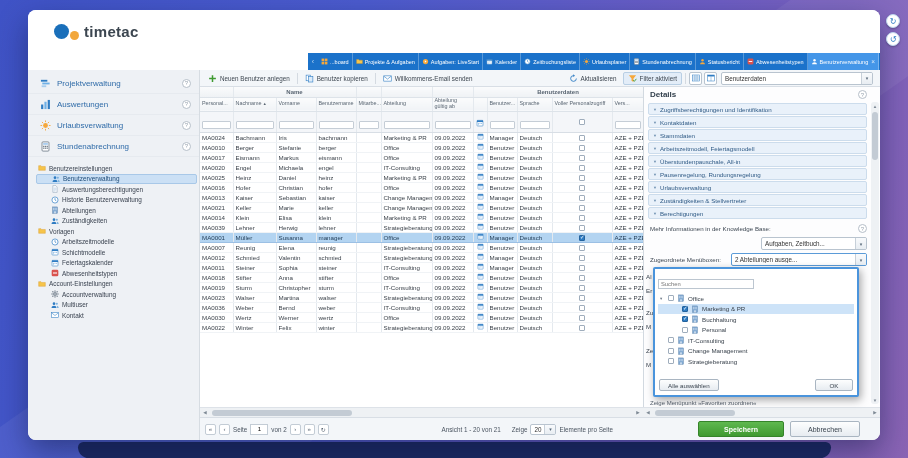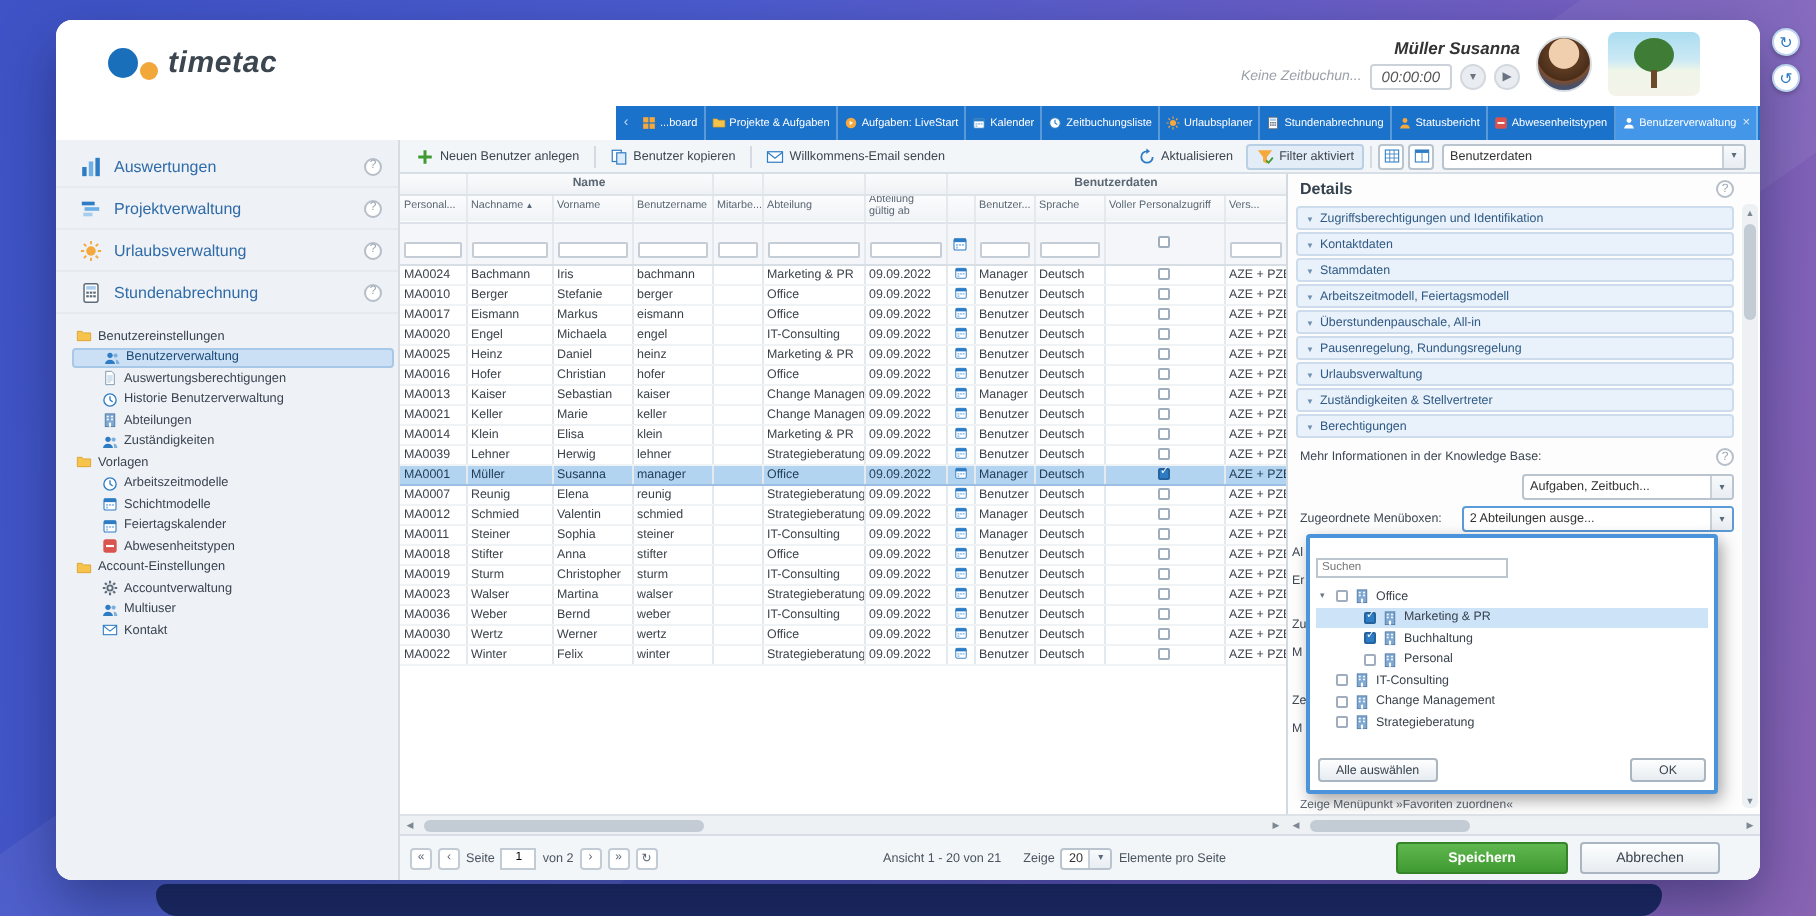--- a/index.html
+++ b/index.html
@@ -6,21 +6,21 @@
   html,body { width:908px; height:458px; overflow:hidden; }
   body { font-family:"Liberation Sans","DejaVu Sans",sans-serif; position:relative;
          background:linear-gradient(105deg,#3f53c6 0%,#4c5ccf 35%,#6e5ec4 70%,#8a64b4 100%); }
   .bg-band { position:absolute; background:rgba(255,255,255,.06); transform:rotate(-35deg); }
   #band1 { width:760px; height:190px; left:-140px; top:280px; }
   #band2 { width:520px; height:130px; right:-120px; top:30px; }
   .dock { position:absolute; left:78px; top:442px; width:753px; height:16px; background:#1c2a63; border-radius:6px 6px 12px 12px; }
   .window { position:absolute; left:28px; top:10px; width:852px; height:430px; background:#fff; border-radius:8px; box-shadow:0 12px 30px rgba(10,20,60,.45); }
 
   
-  .topbar { position:absolute; left:0; top:0; right:0; height:50px; background:#fff; border-radius:8px 8px 0 0;font-style:italic; }
+  .topbar { position:absolute; left:0; top:0; right:0; height:50px; background:#fff; border-radius:8px 8px 0 0; }
   .logo { position:absolute; left:26px; top:13px; display:flex; align-items:center; }
   .logo-b { width:15px; height:15px; border-radius:50%; background:#1a6fba; }
   .logo-o { width:9px; height:9px; border-radius:50%; background:#f2a73b; margin-left:1px; margin-top:7px; }
   .logo-text { font-size:15px; font-weight:bold; color:#3c4650; letter-spacing:.3px; margin-left:5px; }
   .user-area { position:absolute; right:30px; top:6px; display:flex; align-items:center; gap:8px; }
   .user-meta { display:flex; flex-direction:column; align-items:flex-end; gap:3px; }
   .user-name { font-size:8.5px; font-weight:bold; color:#333; }
   .timer-row { display:flex; align-items:center; gap:4px; }
   .booking-status { font-size:7px; color:#9aa0a8; }
   .timer-box { font-size:7.5px; color:#555; border:1px solid #ccd2d9; border-radius:2px; padding:1px 5px; background:#fff; }
@@ -137,33 +137,20 @@
 <div class="dock"></div>
 
 <div class="window">
 
   <div class="topbar">
     <div class="logo">
       <span class="logo-b"></span>
       <span class="logo-o"></span>
       <span class="logo-text">timetac</span>
     </div>
-    <div class="user-area">
-      <div class="user-meta">
-        <span class="user-name">Müller Susanna</span>
-        <div class="timer-row">
-          <span class="booking-status">Keine Zeitbuchun...</span>
-          <span class="timer-box">00:00:00</span>
-          <span class="circle-btn">▾</span>
-          <span class="circle-btn">▶</span>
-        </div>
-      </div>
-      <div class="avatar"></div>
-      <div class="tree-photo"></div>
-    </div>
   </div>
 
   <div class="tabbar">
     <span class="tab-scroll">‹</span>
     <span id="tab-strip">
         <div class="tab">
           <span class="icon" style="width: 7px; height: 7px;">
             <svg viewBox="0 0 12 12">
               <g fill="#f5a83c">
                 <rect x="1" y="1" width="4.5" height="4.5"></rect>
@@ -349,37 +336,37 @@
       <span class="combo-text">Benutzerdaten</span>
       <span class="combo-trigger">▾</span>
     </span>
   </div>
 
   <div class="sidebar">
     <div id="side-nav">
         <div class="nav-item">
           <span class="icon" style="width: 11px; height: 11px;">
             <svg viewBox="0 0 12 12">
+              <rect x="1" y="2" width="7" height="2" fill="#2e7cc3"></rect>
+              <rect x="2.5" y="5" width="8" height="2" fill="#6fb0e6"></rect>
+              <rect x="1.8" y="8" width="5" height="2" fill="#a7cdee"></rect>
+            </svg>
+          </span>
+          <span class="nav-label">Projektverwaltung</span>
+          <span class="help-dot">?</span>
+        </div>
+        <div class="nav-item">
+          <span class="icon" style="width: 11px; height: 11px;">
+            <svg viewBox="0 0 12 12">
               <rect x="1.2" y="6" width="2.4" height="5" fill="#2e7cc3"></rect>
               <rect x="4.8" y="3" width="2.4" height="8" fill="#6fb0e6"></rect>
               <rect x="8.4" y="1" width="2.4" height="10" fill="#2e7cc3"></rect>
             </svg>
           </span>
           <span class="nav-label">Auswertungen</span>
-          <span class="help-dot">?</span>
-        </div>
-        <div class="nav-item">
-          <span class="icon" style="width: 11px; height: 11px;">
-            <svg viewBox="0 0 12 12">
-              <rect x="1" y="2" width="7" height="2" fill="#2e7cc3"></rect>
-              <rect x="2.5" y="5" width="8" height="2" fill="#6fb0e6"></rect>
-              <rect x="1.8" y="8" width="5" height="2" fill="#a7cdee"></rect>
-            </svg>
-          </span>
-          <span class="nav-label">Projektverwaltung</span>
           <span class="help-dot">?</span>
         </div>
         <div class="nav-item">
           <span class="icon" style="width: 11px; height: 11px;">
             <svg viewBox="0 0 12 12">
               <circle cx="6" cy="6" r="2.6" fill="#f5a83c"></circle>
               <g stroke="#f5a83c" stroke-width="1">
                 <path d="M6 .5v1.8M6 9.7v1.8M.5 6h1.8M9.7 6h1.8M2.1 2.1l1.3 1.3M8.6 8.6l1.3 1.3M9.9 2.1L8.6 3.4M3.4 8.6L2.1 9.9"></path>
               </g>
             </svg>

